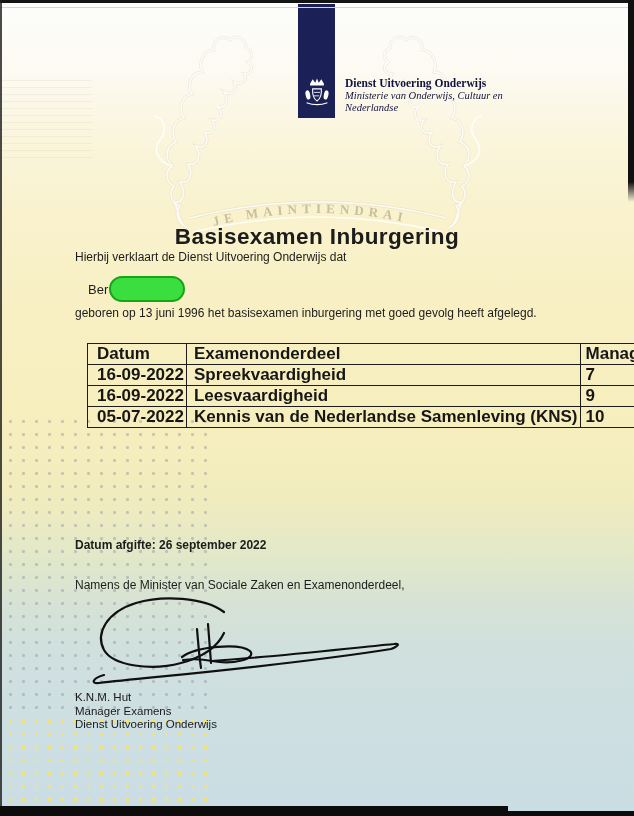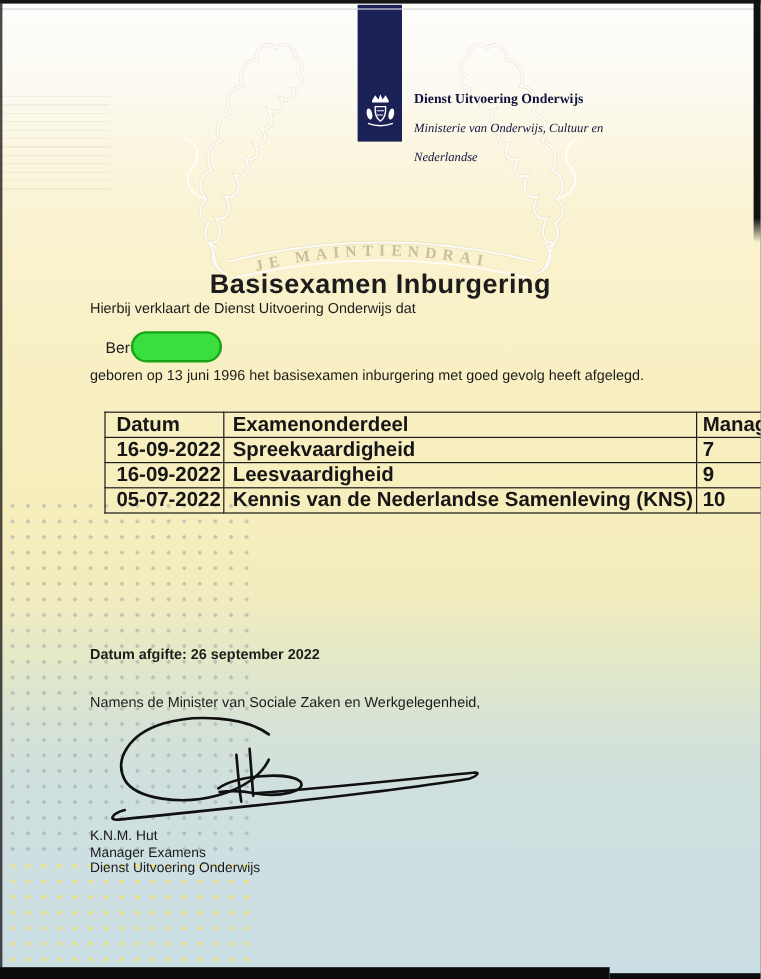--- a/index.html
+++ b/index.html
@@ -29,21 +29,21 @@
     background-size:13px 13px;}
   .guilloche-top{position:absolute;left:0;top:80px;width:92px;height:84px;opacity:.5;
     background:repeating-linear-gradient(180deg, rgba(190,172,140,.28) 0 1px, rgba(0,0,0,0) 1px 7px);}
   
   .banner{position:absolute;left:298px;top:4px;width:37px;height:114px;
     background:var(--banner_navy,#1b2156);}
   .banner svg{position:absolute;left:50%;bottom:11px;transform:translateX(-50%);}
   .org-block{position:absolute;left:345px;top:77px;color:#12123e;
     font-family:"Liberation Serif", serif;line-height:12.5px;}
   .org-name{font-weight:bold;font-size:11.5px;}
-  .org-sub{font-style:italic;font-size:10.5px;margin-top:12px;}
+  .org-sub{font-style:italic;font-size:10.5px;}
   
   .watermark{position:absolute;left:128px;top:28px;pointer-events:none;}
   .wm-stroke{fill:none;stroke:#ffffff;stroke-width:1.6;opacity:.85;}
   .wm-shadow{fill:none;stroke:#d9cfb8;stroke-width:3;opacity:.38;}
   .wm-motto{font-family:"Liberation Serif", serif;font-weight:bold;font-size:13px;
     letter-spacing:5px;fill:rgba(152,139,110,.5);}
   
   .title{position:absolute;left:0;top:180px;width:100%;text-align:center;
     font-size:22.5px;font-weight:bold;letter-spacing:.4px;color:#1c1c1c;margin-top:44px;}
   .bodyline{position:absolute;left:75px;font-size:12px;color:#1c1c1c;white-space:nowrap;}
@@ -146,21 +146,21 @@
         <tr>
           <td class="c1">05-07-2022</td>
           <td class="c2">Kennis van de Nederlandse Samenleving (KNS)</td>
           <td class="c3">10</td>
         </tr>
       </tbody>
     </table>
   </div>
 
   <div class="bodyline p-issue">Datum afgifte: 26 september 2022</div>
-  <div class="bodyline p-namens">Namens de Minister van Sociale Zaken en Werkgelegenheid,</div>
+  <div class="bodyline p-namens">Namens de Minister van Sociale Zaken en Examenonderdeel,</div>
 
   <svg class="signature" width="634" height="816" viewBox="0 0 634 816">
     <g fill="none" stroke="#101010" stroke-width="2.2" stroke-linecap="round">
       <path d="M224,612 C204,597 162,595 136,603 C107,612 95,633 104,650 C113,666 152,671 181,663 C203,657 218,646 224,633"></path>
       <path d="M197,629 C198,640 199,655 201,668"></path>
       <path d="M208,624 C209,636 210,650 211,663"></path>
       <path d="M182,657 C197,646 240,643 250,651 C257,659 233,665 212,661 C202,659 191,659 183,660"></path>
       <path d="M212,661 C272,657 342,649 394,644 C400,643 399,646 391,649 C292,665 162,676 99,683 C90,684 93,678 104,675"></path>
     </g>
   </svg>

